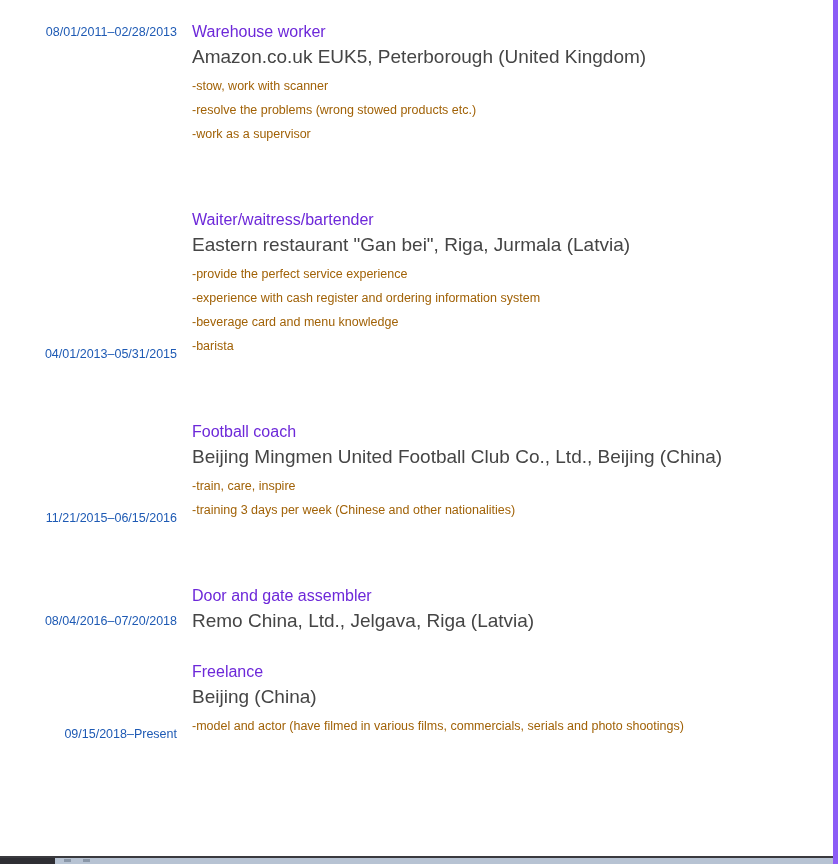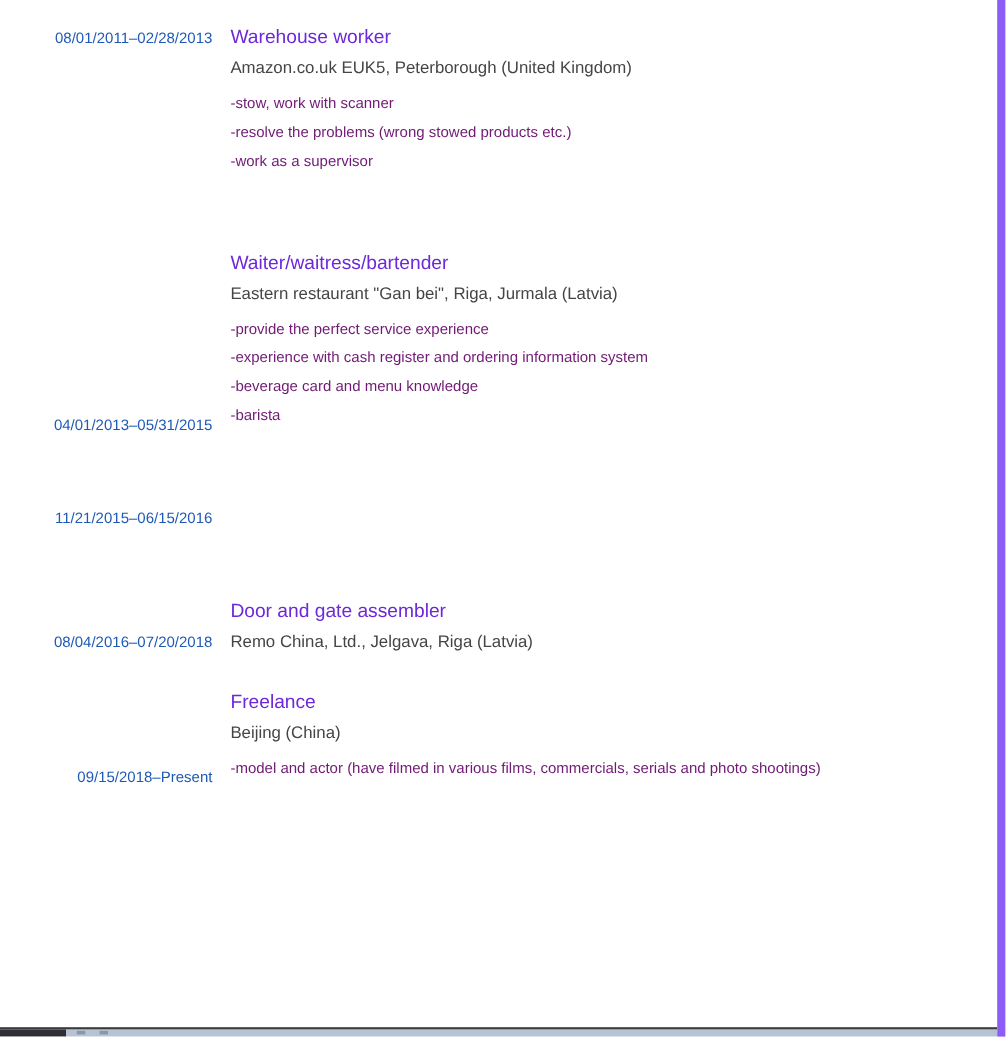--- a/index.html
+++ b/index.html
@@ -8,21 +8,21 @@
     font-family: "Liberation Sans", "DejaVu Sans", sans-serif;
     width: 838px;
     height: 864px;
     overflow: hidden;
     position: relative;
   }
   .page {
     width: 838px;
     height: 864px;
     background: #ffffff;
-    border-right: 7px solid #8b5cf6;
+    border-right: 5px solid #8b5cf6;
     padding-top: 22px;
     overflow: hidden;
     position: relative;
   }
   .entry {
     display: flex;
     align-items: flex-start;
   }
   .entry + .entry { margin-top: 60px; align-items: flex-end; }
   .entry:last-child { margin-top: 33px; }
@@ -42,27 +42,27 @@
     padding-right: 23px;
   }
   .title {
     color: #6d28d9;
     font-size: 16px;
     font-weight: normal;
     line-height: 19px;
   }
   .org {
     color: #454545;
-    font-size: 14px;
+    font-size: 19px;
     line-height: 17px;
     margin-top: 7px;
   }
   .bullets { margin-top: 13px; }
   .bullet {
-    color: #701a75;
+    color: #a16207;
     font-size: 12.5px;
     line-height: 16px;
     margin-bottom: 8px;
   }
   
   .bottom-edge {
     position: absolute;
     left: 0; right: 0; bottom: 0;
     height: 8px;
   }
@@ -104,20 +104,28 @@
             <p class="bullet">-provide the perfect service experience</p>
             <p class="bullet">-experience with cash register and ordering information system</p>
             <p class="bullet">-beverage card and menu knowledge</p>
             <p class="bullet">-barista</p>
           </div>
     </div>
   </section>
 
   <section class="entry">
     <div class="dates">11/21/2015–06/15/2016</div>
+    <div class="body">
+      <h3 class="title">Football coach</h3>
+      <p class="org">Beijing Mingmen United Football Club Co., Ltd., Beijing (China)</p>
+      <div class="bullets">
+            <p class="bullet">-train, care, inspire</p>
+            <p class="bullet">-training 3 days per week (Chinese and other nationalities)</p>
+          </div>
+    </div>
   </section>
 
   <section class="entry">
     <div class="dates">08/04/2016–07/20/2018</div>
     <div class="body">
       <h3 class="title">Door and gate assembler</h3>
       <p class="org">Remo China, Ltd., Jelgava, Riga (Latvia)</p>
     </div>
   </section>
 

